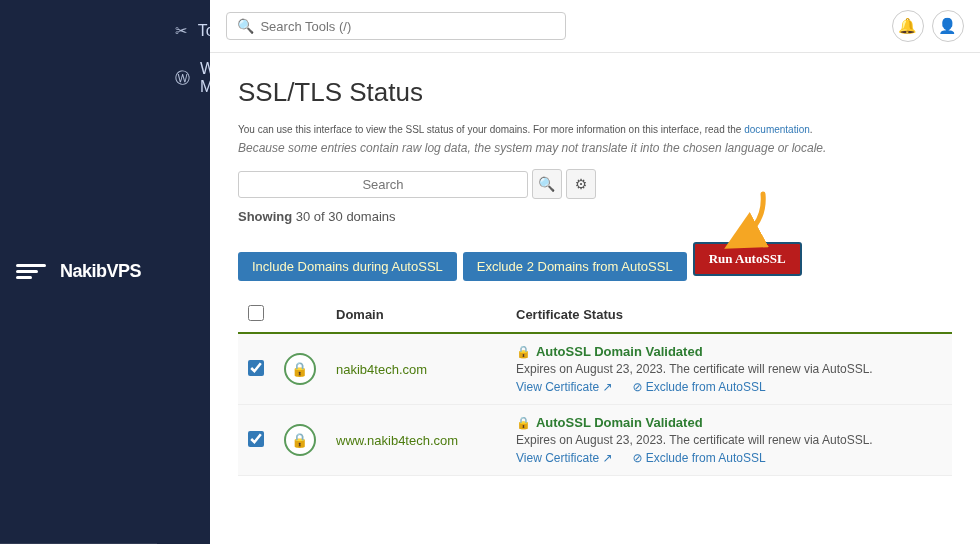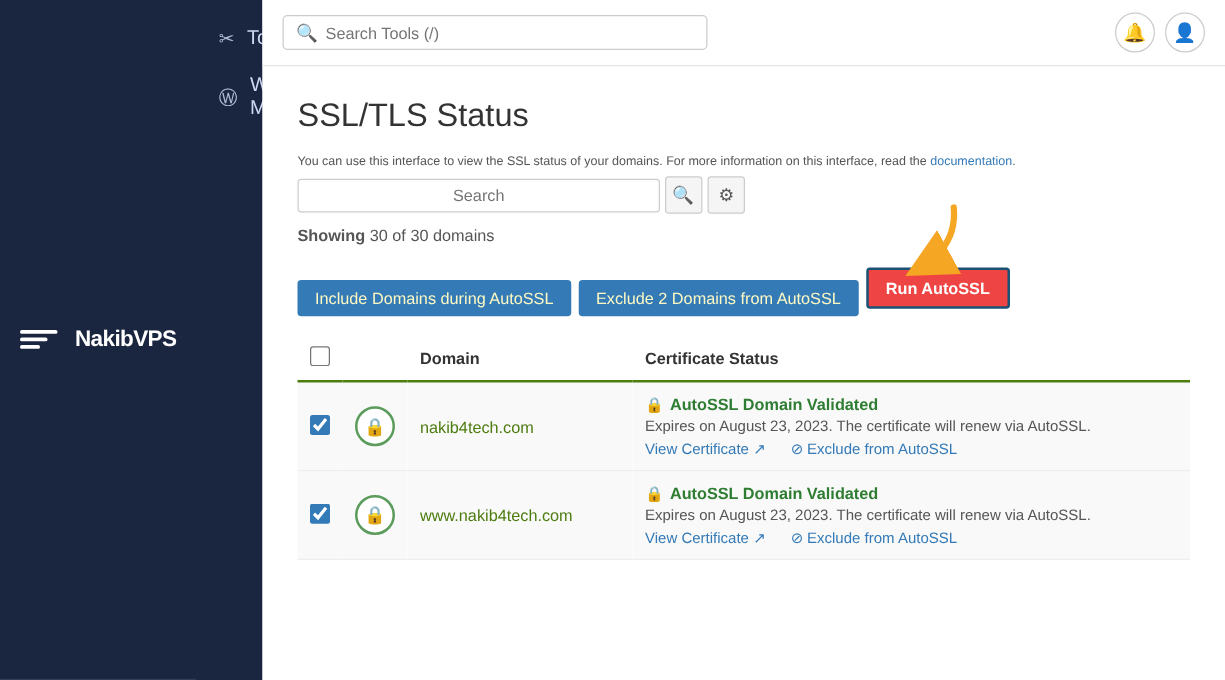--- a/index.html
+++ b/index.html
@@ -196,24 +196,25 @@
     .btn {
       padding: 7px 14px;
       font-size: 13px;
       border: none;
       border-radius: 3px;
       cursor: pointer;
       font-weight: normal;
     }
     .btn-blue { background: #337ab7; color: #fef9c3; margin-top: 16px; }
     .btn-run {
-      background: #ef4444;
+      background: #b91c1c;
       color: #fff;
       border: 2px solid #1a5276;
       font-weight: bold;
+      font-family: Liberation Serif, serif;
     }
 
     
     .arrow-container {
       position: absolute;
       left: 460px;
       top: -50px;
     }
     .arrow-svg {
       width: 80px;
@@ -347,20 +348,21 @@
   </div>
 
   <div class="content">
     <h1 class="page-title">SSL/TLS Status</h1>
 
     <p class="description">
       <span>You can use this interface to view the SSL status of your domains. For more information on this interface, read the</span>
       <a href="#">documentation</a>.
     </p>
 
+    <p class="notice">Because some entries contain raw log data, the system may not translate it into the chosen language or locale.</p>
 
     <div class="search-row">
       <div class="search-box">
         <input type="text" placeholder="Search" style="">
       </div>
       <button class="search-icon-btn">
         <span>🔍</span>
       </button>
       <button class="gear-btn">
         <span>⚙</span>

